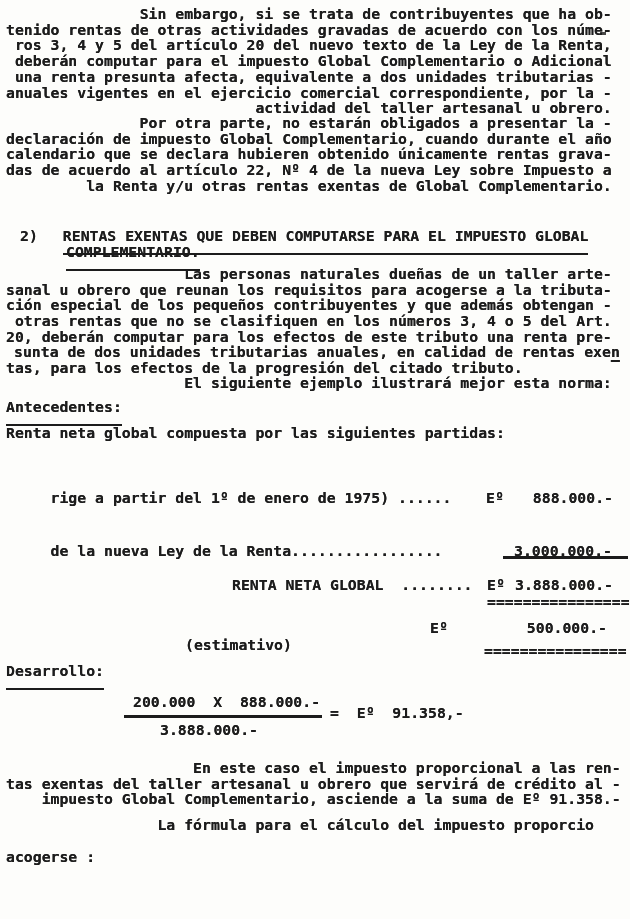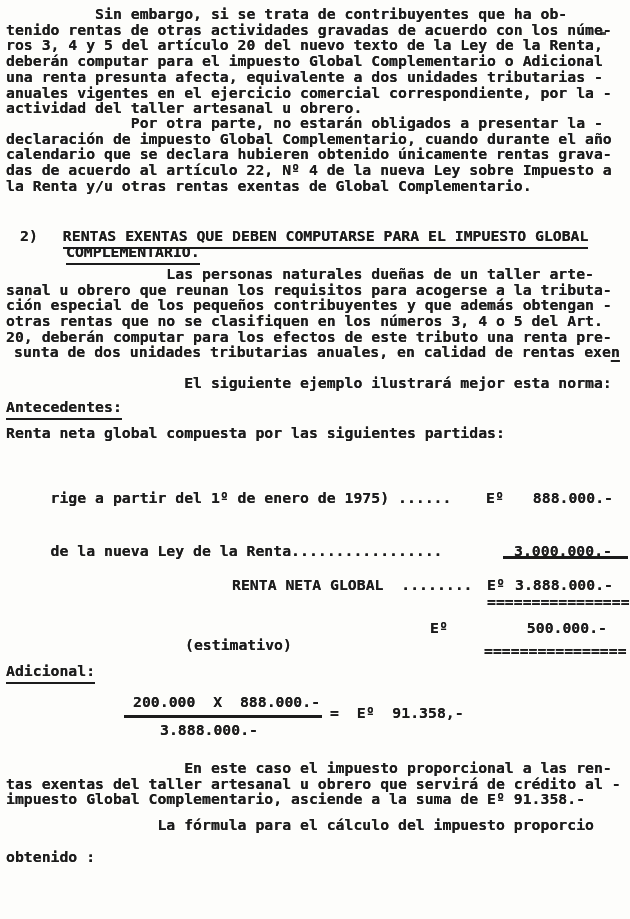--- a/index.html
+++ b/index.html
@@ -7,25 +7,26 @@
     position:relative;
     width:630px;height:919px;
     background:#fdfdfb;
     overflow:hidden;
     font-family:"DejaVu Sans Mono", monospace;
     font-weight:700;
     font-size:14.8px;
     line-height:15.7px;
     color:#1c1c1c;
     text-shadow:0 0 .4px rgba(28,28,28,.85);
+    text-align:right;
   }
   .page pre{margin:0;font:inherit;}
   .blk,.line{position:absolute;white-space:pre;}
   .pos{position:absolute;white-space:pre;}
-  .u{display:inline-block;border-bottom:2px solid currentColor;padding-bottom:3px;}
+  .u{display:inline-block;border-bottom:2px solid currentColor;padding-bottom:9px;}
   .uc{text-decoration:underline;text-decoration-thickness:2px;text-underline-offset:2.5px;}
   .bar{position:absolute;background:#1c1c1c;}
   .amt{position:absolute;white-space:pre;}
 </style>
 </head>
 <body>
 
 <div class="page">
 
   <pre class="blk" style="left:6px;top:6px">          Sin embargo, si se trata de contribuyentes que ha ob-
@@ -43,20 +44,21 @@
 
   <div class="line" style="left:20px;top:228px"><span>2)</span><span class="u" style="margin-left:25px">RENTAS EXENTAS QUE DEBEN COMPUTARSE PARA EL IMPUESTO GLOBAL</span></div>
   <div class="line" style="left:66px;top:244px"><span class="u">COMPLEMENTARIO.</span></div>
 
   <pre class="blk" style="left:6px;top:266px">                  Las personas naturales dueñas de un taller arte-
 sanal u obrero que reunan los requisitos para acogerse a la tributa-
 ción especial de los pequeños contribuyentes y que además obtengan -
 otras rentas que no se clasifiquen en los números 3, 4 o 5 del Art.
 20, deberán computar para los efectos de este tributo una renta pre-</pre>
   <div class="line" style="left:14px;top:344px"><span>sunta de dos unidades tributarias anuales, en calidad de rentas exe</span><span class="uc">n</span></div>
+  <div class="line" style="left:6px;top:360px">tas, para los efectos de la progresión del citado tributo.</div>
 
   <div class="line" style="left:6px;top:375px">                    El siguiente ejemplo ilustrará mejor esta norma:</div>
 
   <div class="line" style="left:6px;top:399px"><span class="u">Antecedentes:</span></div>
   <div class="line" style="left:6px;top:425px">Renta neta global compuesta por las siguientes partidas:</div>
 
   <div class="line" style="left:6px;top:490px">     rige a partir del 1º de enero de 1975) ......</div>
   <span class="pos" style="left:486px;top:490px">Eº</span>
   <span class="amt" style="right:17px;top:490px">888.000.-</span>
 
@@ -67,28 +69,28 @@
   <span class="pos" style="left:232px;top:577px">RENTA NETA GLOBAL  ........</span>
   <span class="pos" style="left:487px;top:577px">Eº</span>
   <span class="amt" style="right:17px;top:577px">3.888.000.-</span>
   <span class="pos" style="left:487px;top:594px">================</span>
 
   <span class="pos" style="left:430px;top:620px">Eº</span>
   <span class="amt" style="right:23px;top:620px">500.000.-</span>
   <span class="pos" style="left:185px;top:637px">(estimativo)</span>
   <span class="pos" style="left:484px;top:643px">================</span>
 
-  <div class="line" style="left:6px;top:663px"><span class="u">Adicional:</span></div>
+  <div class="line" style="left:6px;top:663px"><span class="u">Desarrollo:</span></div>
 
   <span class="pos" style="left:133px;top:694px">200.000  X  888.000.-</span>
   <div class="bar" style="left:124px;top:715px;width:198px;height:3px"></div>
   <span class="pos" style="left:160px;top:722px">3.888.000.-</span>
   <span class="pos" style="left:330px;top:705px">=  Eº  91.358,-</span>
 
   <pre class="blk" style="left:6px;top:760px">                    En este caso el impuesto proporcional a las ren-
 tas exentas del taller artesanal u obrero que servirá de crédito al -
 impuesto Global Complementario, asciende a la suma de Eº 91.358.-</pre>
   <pre class="blk" style="left:6px;top:817px">                 La fórmula para el cálculo del impuesto proporcio</pre>
-  <div class="line" style="left:6px;top:849px">obtenido :</div>
+  <div class="line" style="left:6px;top:849px">acogerse :</div>
 
   <div class="bar" style="left:600px;top:32px;width:6px;height:3px;opacity:.8"></div>
 
 </div>
 
 </body></html>

